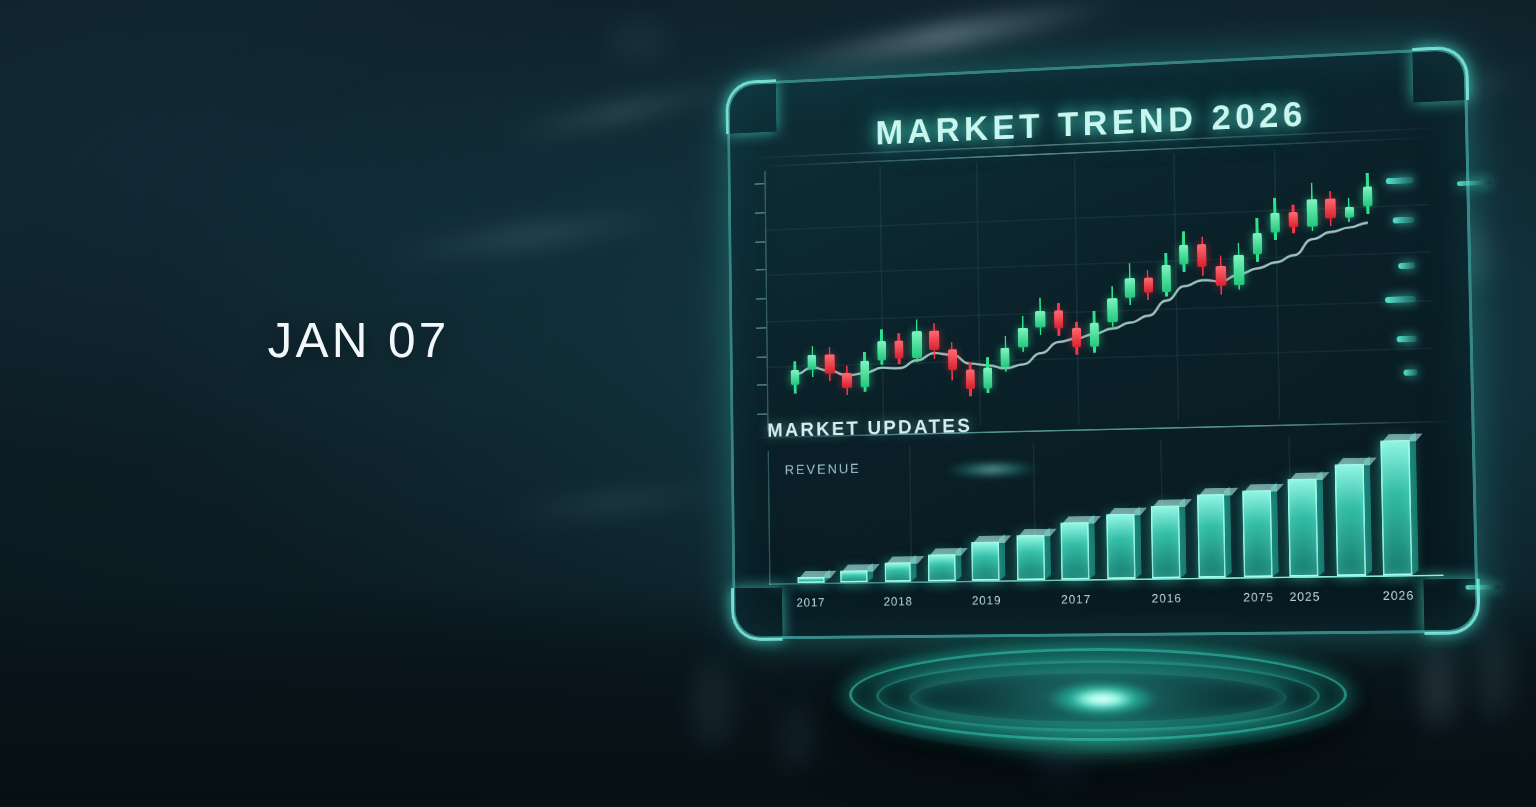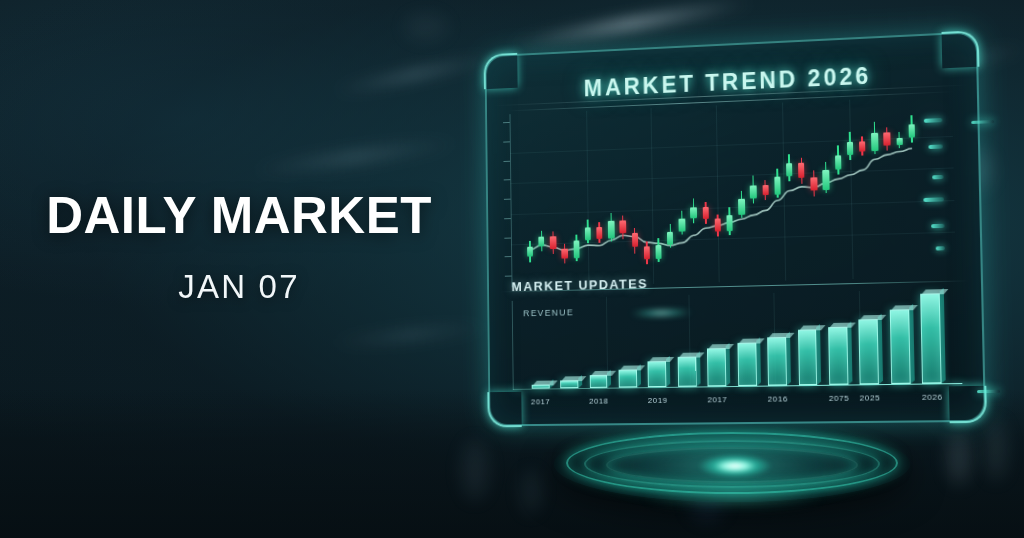--- a/index.html
+++ b/index.html
@@ -198,21 +198,20 @@
   <div class="bokeh b2"></div>
   <div class="bokeh b3"></div>
   <div class="bokeh b4"></div>
   <div class="bokeh b5"></div>
   <div class="bokeh b6"></div>
   <div class="bokeh b7"></div>
   <div class="bokeh b8"></div>
 </div>
 
 <div id="headline">
-  <div class="l1">DAILY MARKET</div>
   <div class="l3">JAN 07</div>
 </div>
 
 <div id="podium">
   <div class="pod-slab"></div>
   <div class="pod-glow"></div>
   <div class="pod-ring r1"></div>
   <div class="pod-ring r2"></div>
   <div class="pod-ring r3"></div>
   <div class="pod-core"></div>

